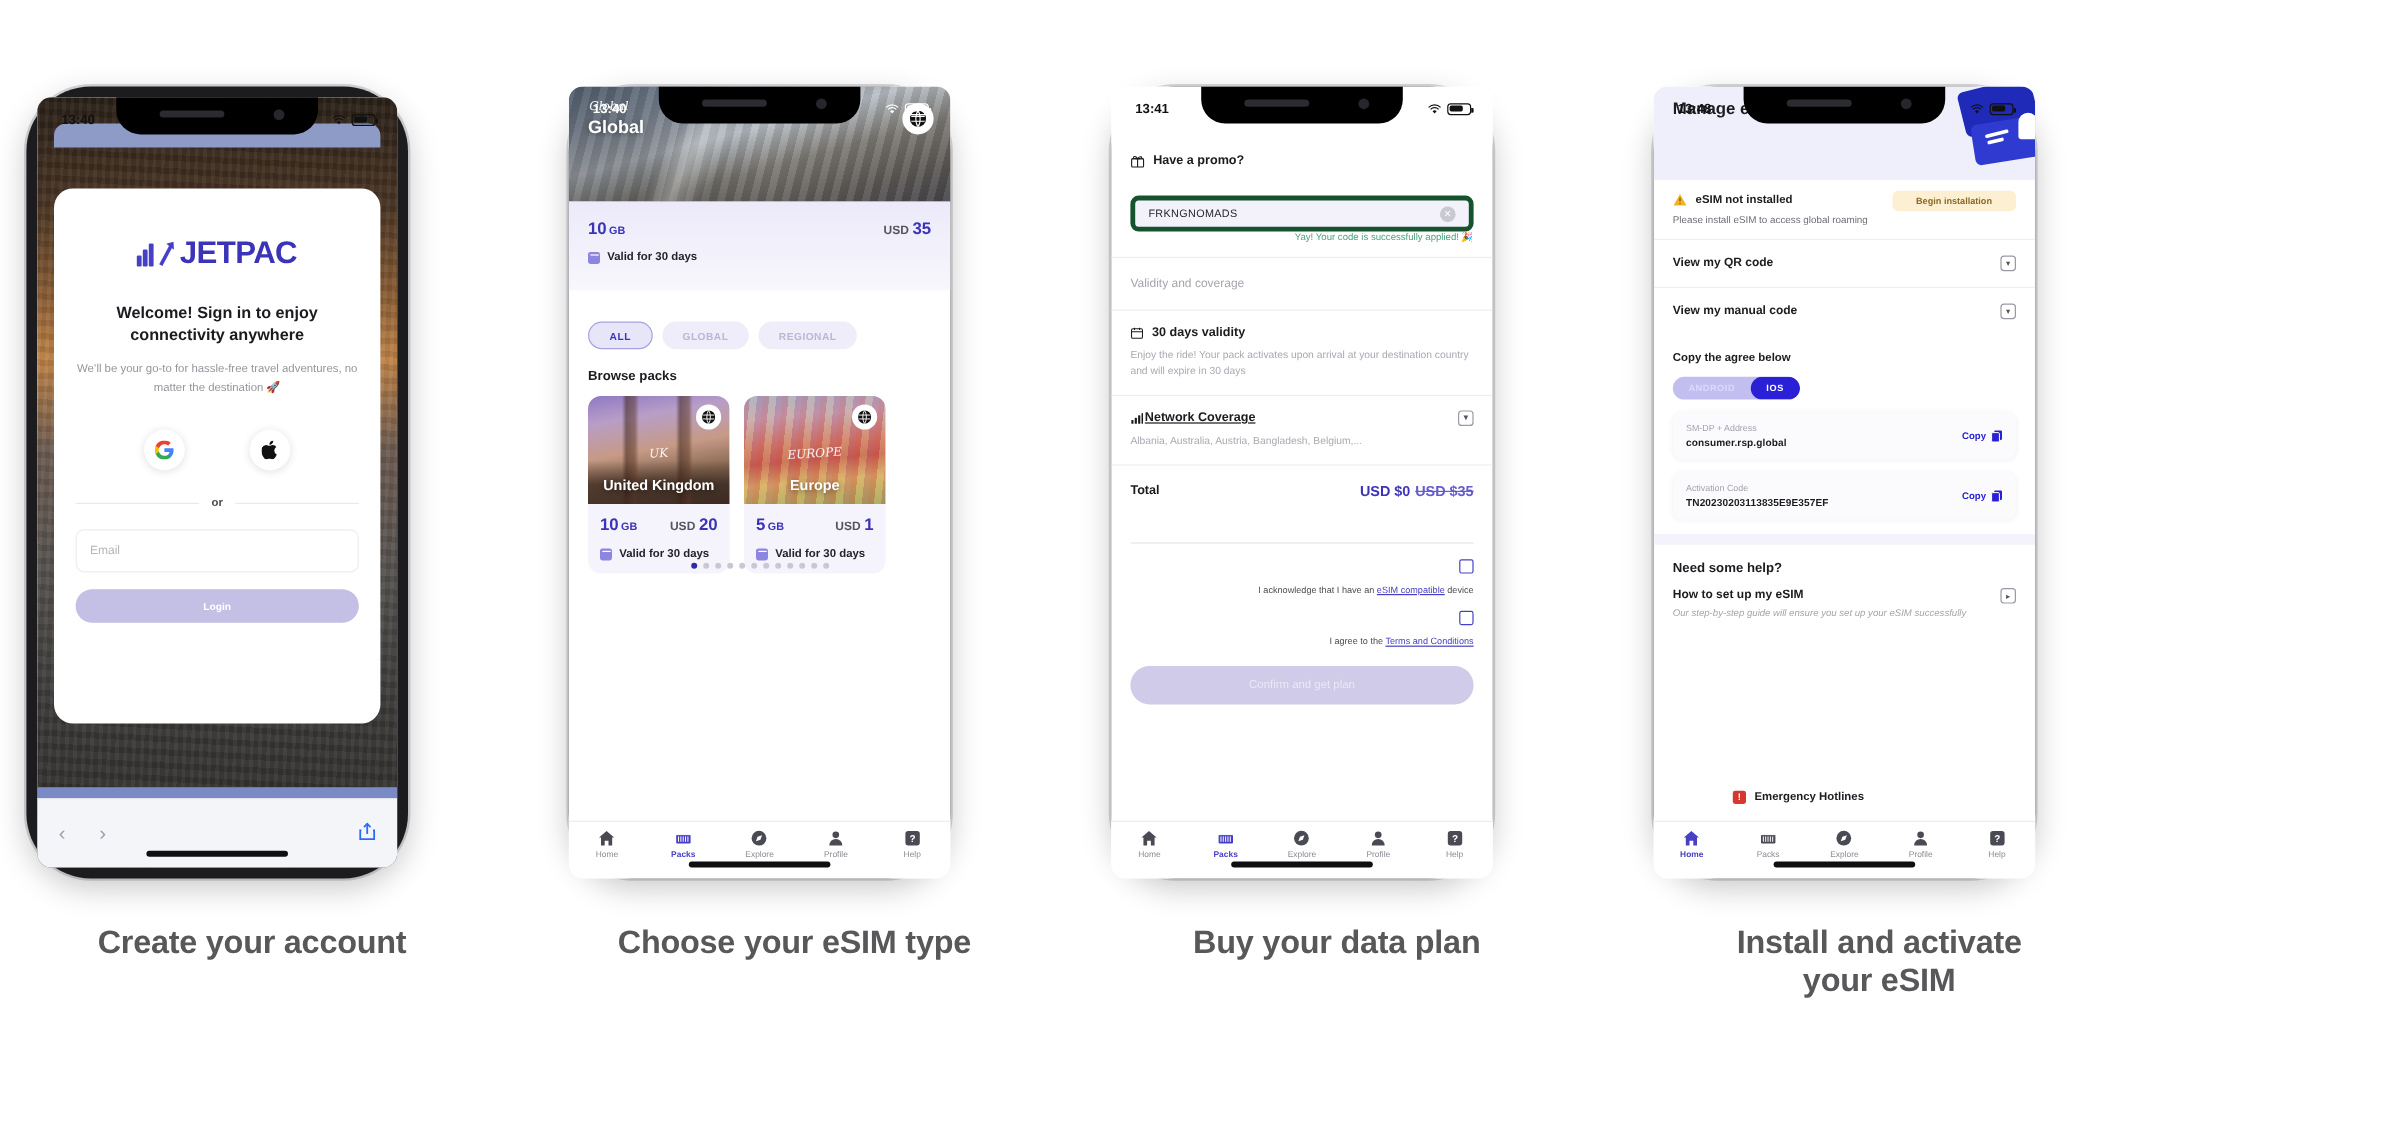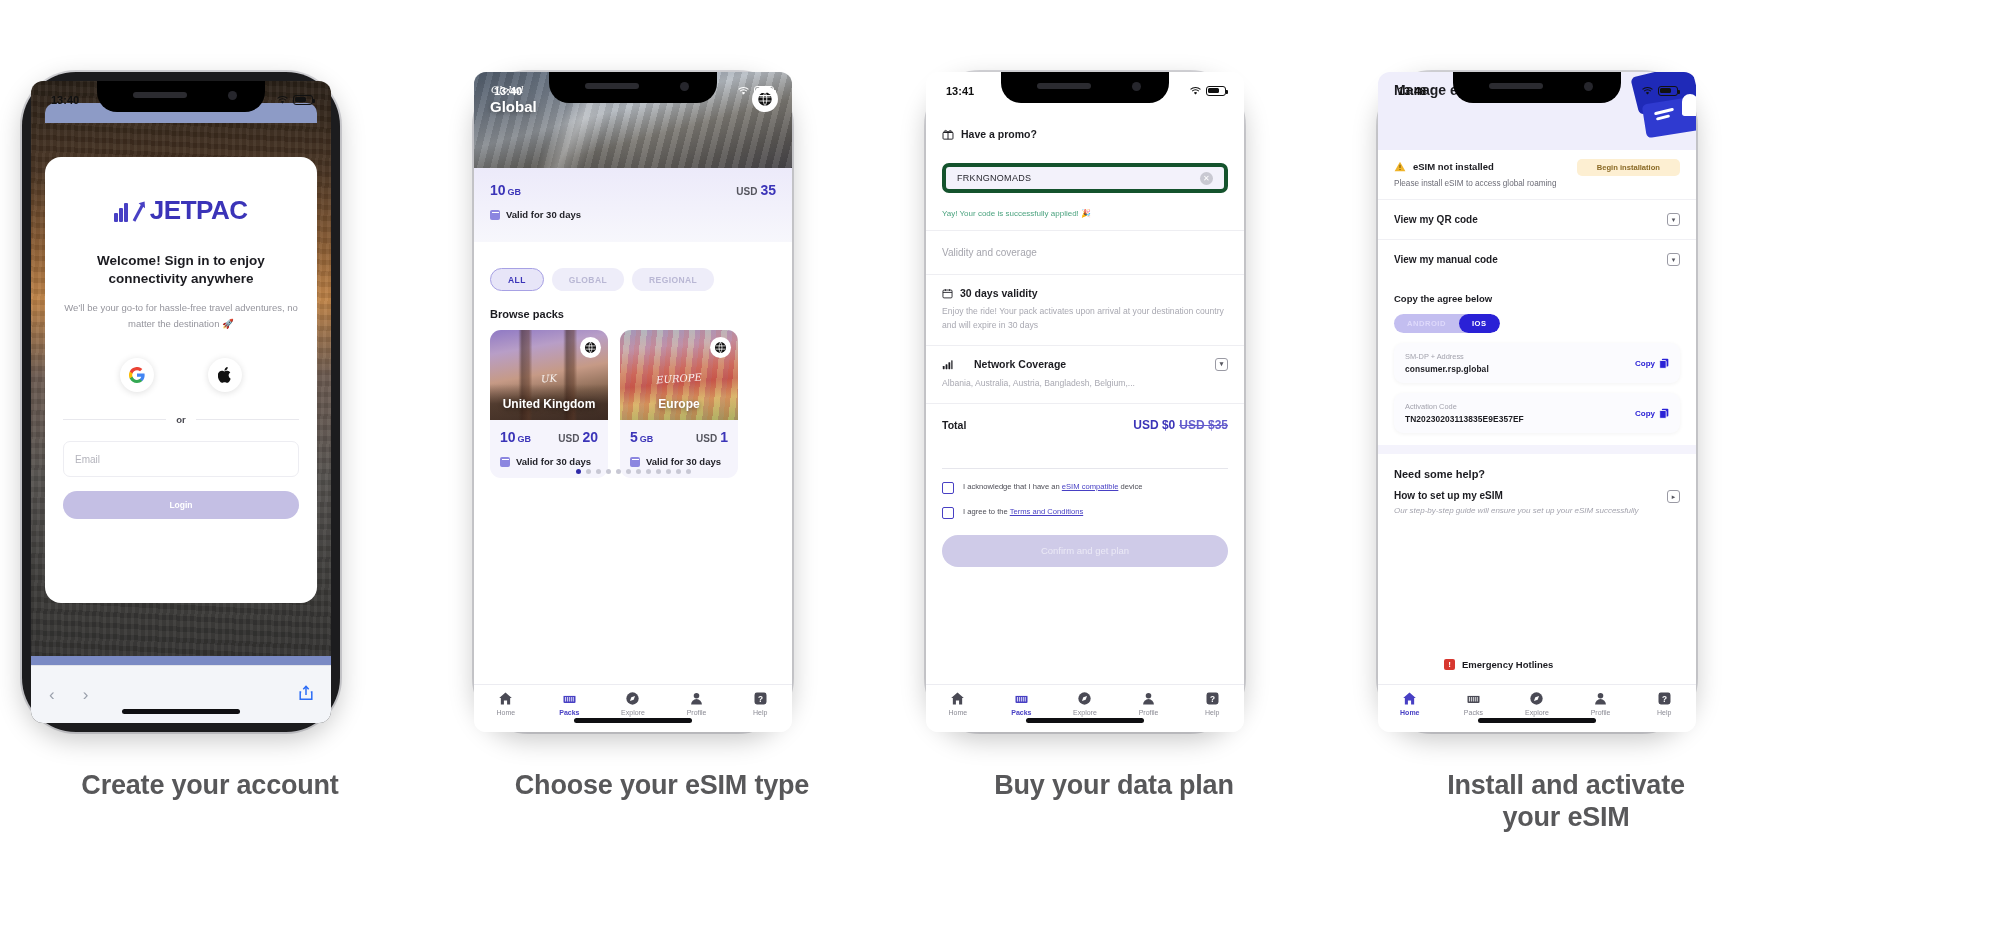--- a/index.html
+++ b/index.html
@@ -196,28 +196,28 @@
   
   .sec { padding: 12px 16px; border-bottom:1px solid #eeeef2; }
   .sec-h { display:flex; align-items:center; gap:7px; font-size:10.5px; font-weight:700; color:#1b1b20; }
   .promo-input {
     margin-top:23px; height:30px; background:#f3f2fb; border:4px solid #14532d; border-radius:7px;
     display:flex; align-items:center; padding:0 11px; font-size:9px; color:#26262e;
     letter-spacing:.3px; justify-content:space-between;
   }
   .promo-x { width:13px; height:13px; border-radius:50%; background:#c9c9d2; color:#fff; font-size:8px;
     display:flex; align-items:center; justify-content:center; }
-  .promo-ok { margin-top:16px; font-size:8px; color:#4ba37f; }
+  .promo-ok { margin-top:0; font-size:8px; color:#4ba37f;text-align:right; }
   .muted-h { font-size:10px; color:#a5a5ad; }
   .sec-p { margin-top:6px; font-size:8.6px; color:#a9a9b2; line-height:1.62; }
   .totalrow { display:flex; align-items:center; justify-content:space-between; padding: 14px 16px; }
   .total-l { font-size:10.5px; font-weight:700; color:#1b1b20; }
   .total-r { font-size:12px; font-weight:800; color:#3b34b8; }
   .total-r s { color:#4840c4; opacity:.85; margin-left:4px; }
-  .checkrow { display:flex; align-items:flex-start; gap:9px; padding: 0 16px; margin-top:13px; }
+  .checkrow { display:flex; align-items:flex-end; gap:9px; padding: 0 16px; margin-top:13px;flex-direction:column; }
   .cbox { width:12px; height:12px; border:1.6px solid #4840c4; border-radius:2px; flex:0 0 auto; }
   .checkrow span { font-size:7.6px; color:#4d4d56; }
   .checkrow a { color:#4840c4; text-decoration:underline; }
   .cta {
     margin:16px 16px 0; height:32px; border-radius:16px; background:#cfcbe8;
     display:flex; align-items:center; justify-content:center; font-size:9.5px; color:#ebe9f6;
   }
 
   
   .p4-hero { position:absolute; top:0; left:0; right:0; height:78px; background:#efeefb; overflow:hidden;}
@@ -569,21 +569,21 @@
                 <rect x="1.2" y="2.6" width="11.6" height="10" rx="1.4" stroke="#1b1b20" stroke-width="1.1" fill="none"></rect>
                 <path d="M1.2 5.6h11.6M4.3 1.4v2.4M9.7 1.4v2.4" stroke="#1b1b20" stroke-width="1.1"></path>
               </svg>
               <span>30 days validity</span>
             </div>
             <div class="sec-p">Enjoy the ride! Your pack activates upon arrival at your destination country and will expire in 30 days</div>
           </div>
 
           <div class="sec">
             <div class="sec-h" style="justify-content:space-between;">
-              <span style="display:flex;align-items:center;gap:21px;">
+              <span style="display:flex;align-items:center;gap:1px;text-decoration:underline;">
                 <svg width="11" height="11" viewBox="0 0 14 14">
                   <rect x="1" y="9" width="2.3" height="4" rx=".6" fill="#1b1b20"></rect>
                   <rect x="4.6" y="6.6" width="2.3" height="6.4" rx=".6" fill="#1b1b20"></rect>
                   <rect x="8.2" y="4" width="2.3" height="9" rx=".6" fill="#1b1b20"></rect>
                   <rect x="11.8" y="1.6" width="1.6" height="11.4" rx=".6" fill="#1b1b20"></rect>
                 </svg>
                 <span>Network Coverage</span>
               </span>
               <span class="chev">▾</span>
             </div>

